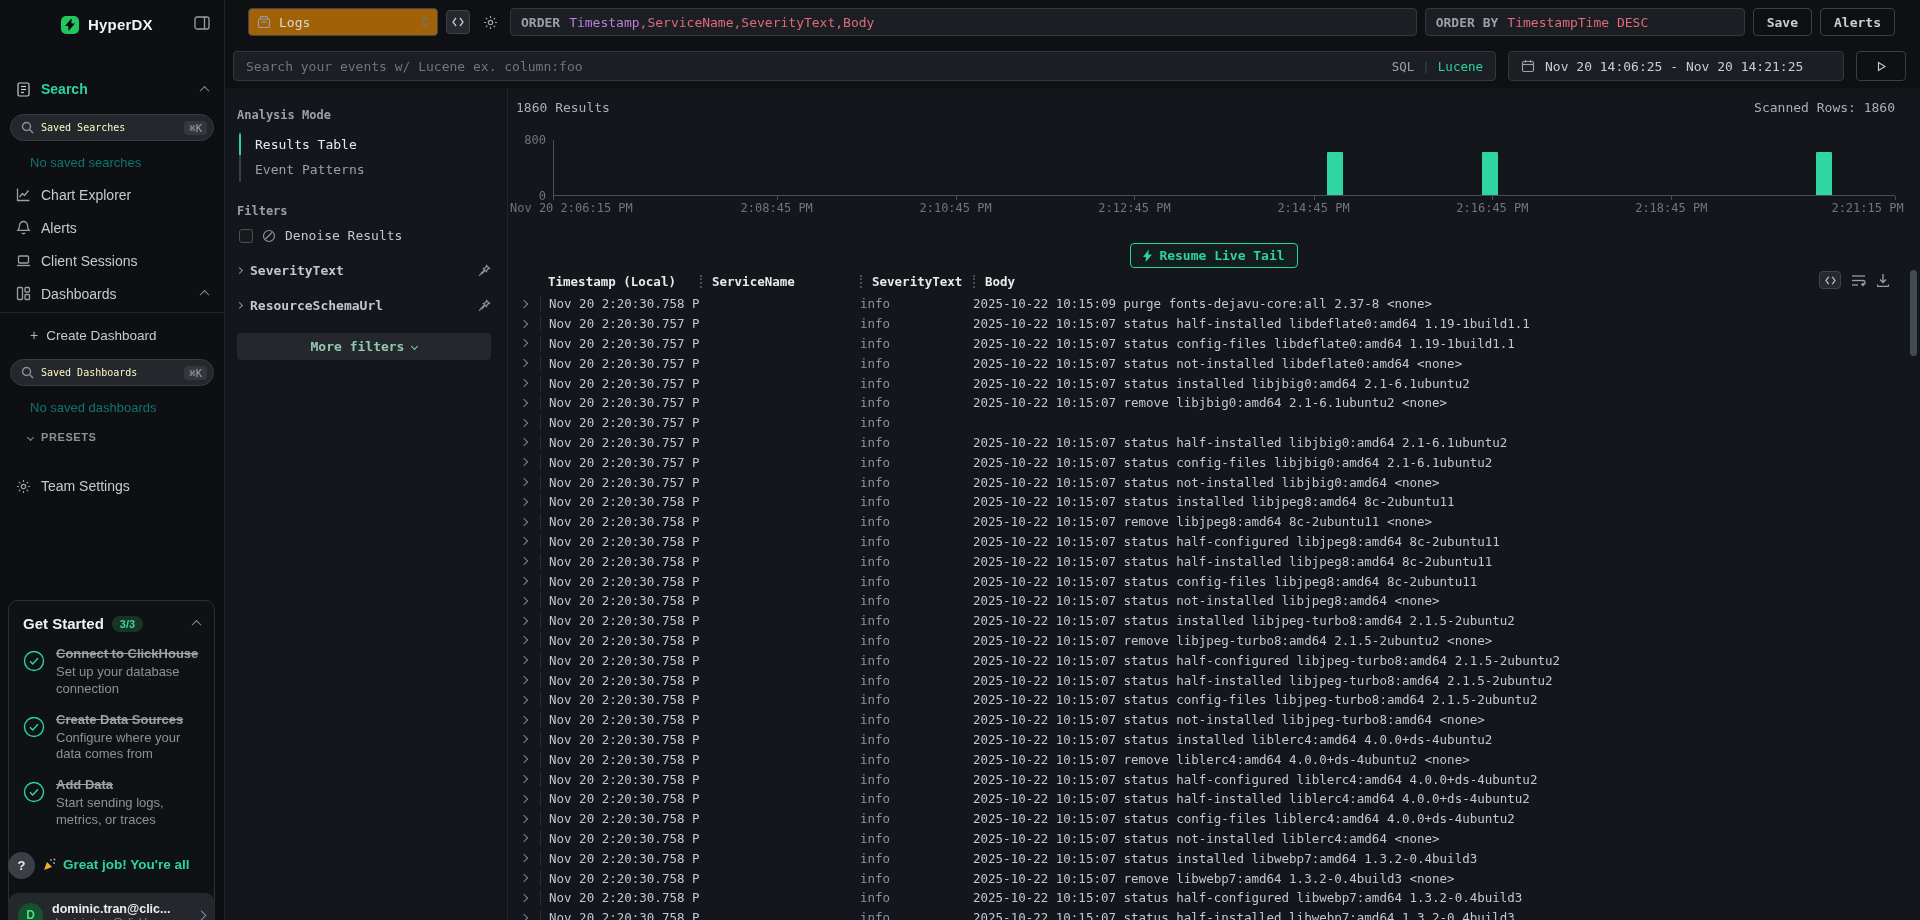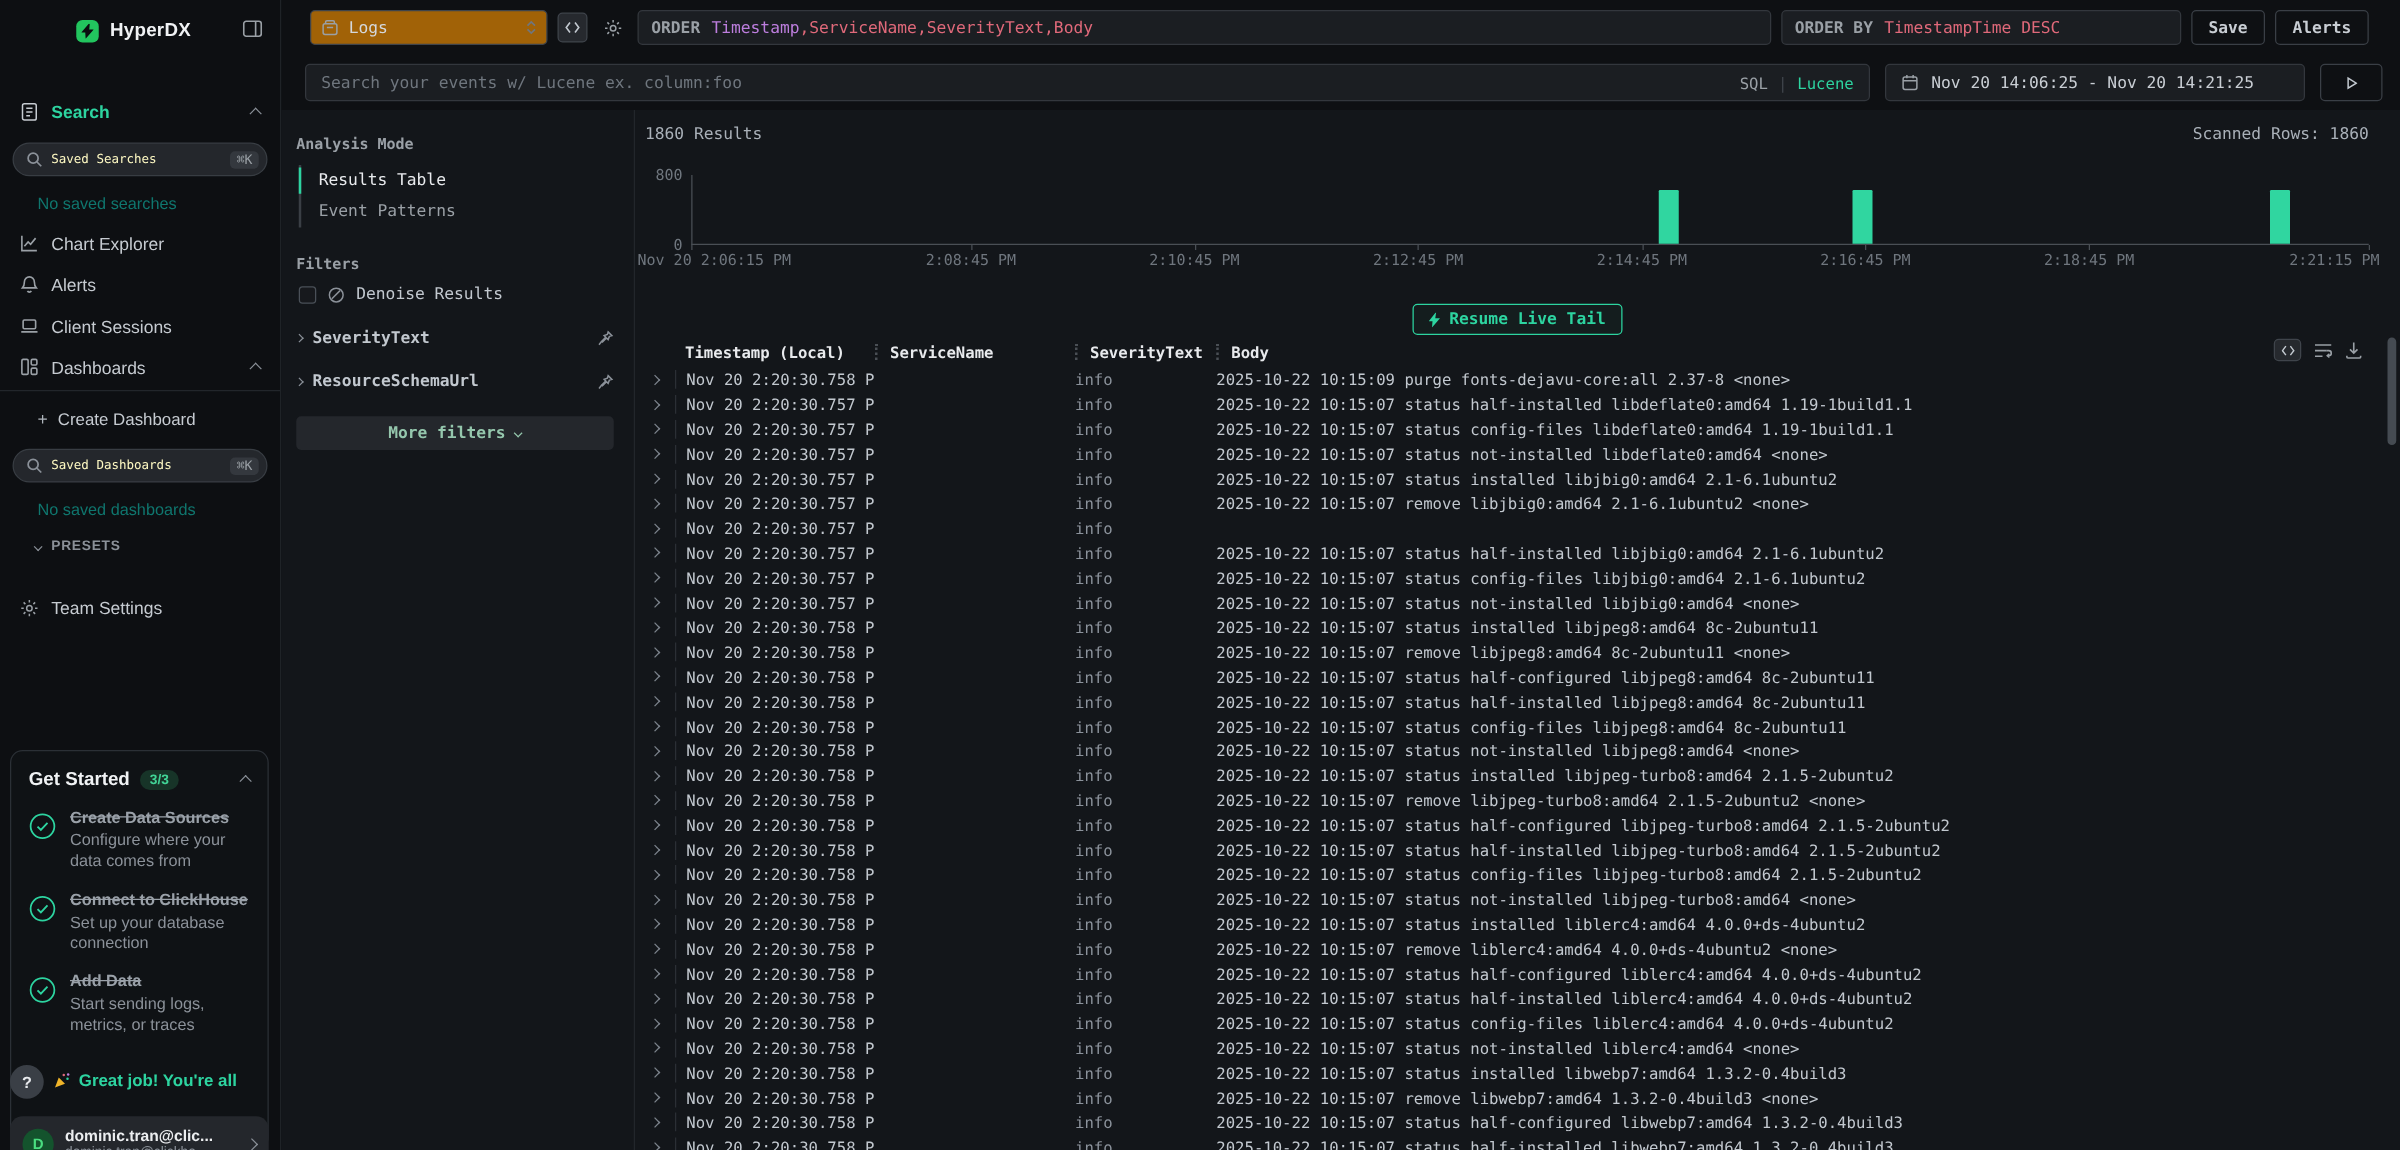--- a/index.html
+++ b/index.html
@@ -67,21 +67,21 @@
   .src-select .sv { font-family:"DejaVu Sans Mono","Liberation Mono",monospace; font-size:13px; color:#d4d8dd; margin-left:8px; flex:1; }
   .icon-btn { width:24px; height:24px; border-radius:4px; display:flex; align-items:center; justify-content:center; cursor:pointer; }
   .icon-btn.boxed { background:#26292e; border:1px solid #3f444b; }
   .q-input { height:28px; background:#1b1e22; border:1px solid #33373d; border-radius:4px; display:flex; align-items:center; padding:0 10px; font-family:"DejaVu Sans Mono","Liberation Mono",monospace; font-size:13px; overflow:hidden; white-space:nowrap; }
   .q-kw { color:#9aa0a6; font-weight:bold; margin-right:9px; }
   .sel-input { flex:1; }
   .ord-input { width:320px; }
   .tb-btn { height:28px; border:1px solid #3a3f46; border-radius:4px; background:transparent; color:#c9ced4; font-family:"DejaVu Sans Mono","Liberation Mono",monospace; font-weight:bold; font-size:13px; padding:0 13px; cursor:pointer; }
 
   
-  .searchrow { position:absolute; left:221px; right:0; top:44px; height:44px; background:#0e1013; display:flex; align-items:center; padding:0 12px 0 23px; gap:12px;justify-content:flex-end; }
+  .searchrow { position:absolute; left:210px; right:0; top:44px; height:44px; background:#0e1013; display:flex; align-items:center; padding:0 12px 0 23px; gap:12px;justify-content:flex-end; }
   .search-input { flex:1; height:30px; background:#1b1e22; border:1px solid #33373d; border-radius:4px; display:flex; align-items:center; padding:0 12px; }
   .search-ph { font-family:"DejaVu Sans Mono","Liberation Mono",monospace; font-size:13px; color:#6f767e; flex:1; }
   .lang-toggle { font-family:"DejaVu Sans Mono","Liberation Mono",monospace; font-size:12.5px; display:flex; gap:8px; align-items:center; }
   .lang-sql { color:#9aa0a6; cursor:pointer; }
   .lang-div { color:#3f444b; }
   .lang-lucene { color:#2dd4a0; cursor:pointer; }
   .daterange { width:336px; height:30px; background:#1b1e22; border:1px solid #33373d; border-radius:4px; display:flex; align-items:center; padding:0 12px; gap:10px; cursor:pointer; }
   .date-txt { font-family:"DejaVu Sans Mono","Liberation Mono",monospace; font-size:13px; color:#c9ced4; }
   .run-btn { width:50px; height:30px; border:1px solid #3a3f46; border-radius:4px; background:transparent; display:flex; align-items:center; justify-content:center; cursor:pointer; margin-right:2px; }
 
@@ -272,34 +272,34 @@
     </div>
     <div>
         <div class="gs-step">
           <span class="gs-check">
             <svg width="22" height="22" viewBox="0 0 22 22">
               <circle cx="11" cy="11" r="9.5" fill="none" stroke="#2dd4a0" stroke-width="1.4"></circle>
               <path d="M7 11.3l2.7 2.7L15 8.3" stroke="#2dd4a0" stroke-width="1.5" fill="none"></path>
             </svg>
           </span>
           <div>
-            <div class="gs-step-title">Create Data Sources</div>
-            <div class="gs-step-desc">Configure where your data comes from</div>
+            <div class="gs-step-title">Connect to ClickHouse</div>
+            <div class="gs-step-desc">Set up your database connection</div>
           </div>
         </div>
         <div class="gs-step">
           <span class="gs-check">
             <svg width="22" height="22" viewBox="0 0 22 22">
               <circle cx="11" cy="11" r="9.5" fill="none" stroke="#2dd4a0" stroke-width="1.4"></circle>
               <path d="M7 11.3l2.7 2.7L15 8.3" stroke="#2dd4a0" stroke-width="1.5" fill="none"></path>
             </svg>
           </span>
           <div>
-            <div class="gs-step-title">Connect to ClickHouse</div>
-            <div class="gs-step-desc">Set up your database connection</div>
+            <div class="gs-step-title">Create Data Sources</div>
+            <div class="gs-step-desc">Configure where your data comes from</div>
           </div>
         </div>
         <div class="gs-step">
           <span class="gs-check">
             <svg width="22" height="22" viewBox="0 0 22 22">
               <circle cx="11" cy="11" r="9.5" fill="none" stroke="#2dd4a0" stroke-width="1.4"></circle>
               <path d="M7 11.3l2.7 2.7L15 8.3" stroke="#2dd4a0" stroke-width="1.5" fill="none"></path>
             </svg>
           </span>
           <div>

